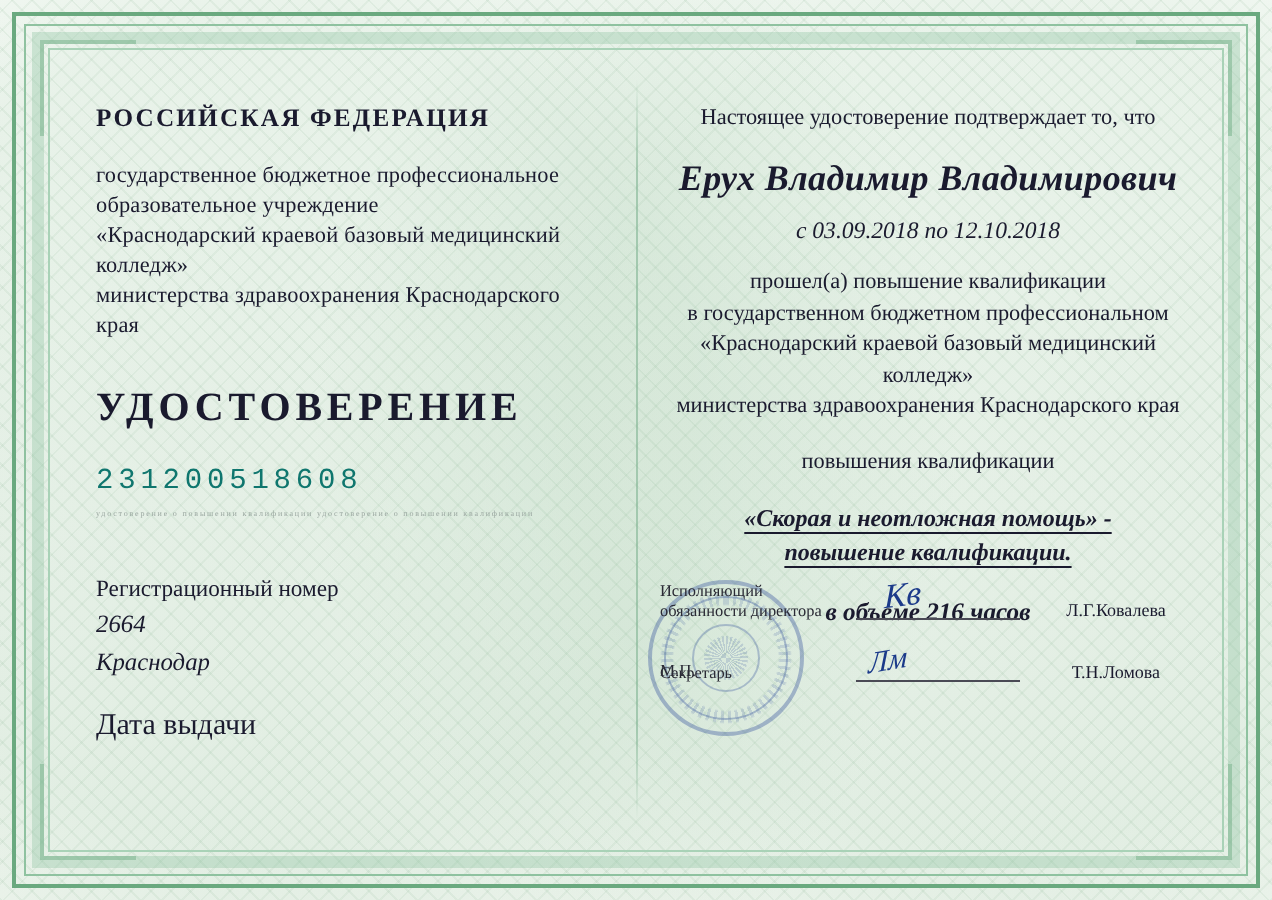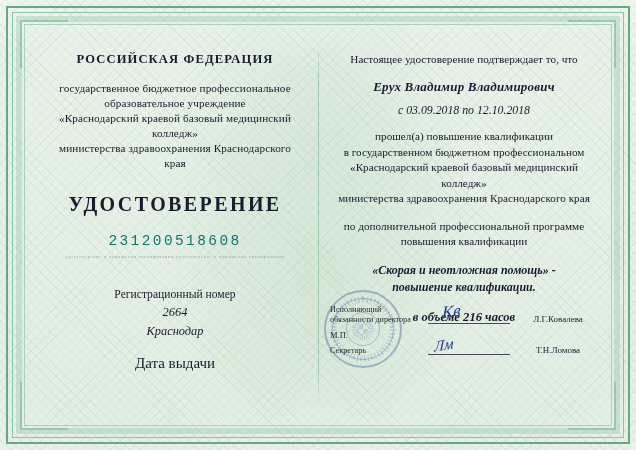--- a/index.html
+++ b/index.html
@@ -75,21 +75,21 @@
   .content {
     position: absolute;
     left: 30px; top: 30px; right: 30px; bottom: 30px;
     display: flex;
   }
 
   .col {
     position: relative;
     box-sizing: border-box;
   }
-  .col-left  { width: 50%; padding: 22px 16px 0 18px; text-align: center; }
+  .col-left  { width: 50%; padding: 22px 16px 0 18px; }
   .col-right { width: 50%; padding: 22px 14px 0 18px; text-align: center; }
 
   .divider {
     position: absolute;
     left: 50%;
     top: 10px;
     bottom: 10px;
     width: 1px;
     background: linear-gradient(to bottom, rgba(140,190,155,0), rgba(120,175,140,0.55) 12%, rgba(120,175,140,0.55) 88%, rgba(140,190,155,0));
   }
@@ -136,48 +136,49 @@
 
   .regnum-label { margin-top: 29px; font-size: 11.6px; }
   .val { font-style: italic; font-size: 12.4px; margin-top: 4px; }
   .city-label { margin-top: 16px; font-size: 11.6px; }
   .date-label { margin-top: 16px; font-size: 15px; }
 
   .r-head { font-size: 11.2px; line-height: 15px; }
   .name {
     font-weight: 700;
     font-style: italic;
-    font-size: 13px;
+    font-size: 18px;
     margin-top: 12px;
     letter-spacing: .2px;
   }
   .period { font-style: italic; font-size: 11.8px; margin-top: 8px; }
   .r-body { font-size: 11.2px; line-height: 15.5px; margin-top: 11px; }
   .r-prog { font-size: 11.2px; line-height: 15.5px; margin-top: 12px; }
   .course {
     font-weight: 700;
     font-style: italic;
     font-size: 12px;
     line-height: 17px;
     margin-top: 12px;
+    text-decoration: underline;
     text-underline-offset: 3px;
   }
   .volume {
     font-weight: 700;
     font-style: italic;
     font-size: 12.6px;
     margin-top: 14px;
   }
 
   
   .sig-block {
     position: absolute;
     left: 12px;
     right: 6px;
-    bottom: 52px;
+    bottom: 66px;
     font-size: 8.2px;
     text-align: left;
   }
   .sig-row {
     display: flex;
     align-items: flex-end;
     margin-bottom: 13px;
     height: 18px;
   }
   .sig-role {
@@ -317,21 +318,20 @@
       <div class="period">с 03.09.2018 по 12.10.2018</div>
 
       <div class="r-body">
         <div>прошел(а) повышение квалификации</div>
         <div>в государственном бюджетном профессиональном</div>
         <div>«Краснодарский краевой базовый медицинский колледж»</div>
         <div>министерства здравоохранения Краснодарского края</div>
       </div>
 
       <div class="r-prog">
-        <div>по дополнительной профессиональной программе</div>
         <div>повышения квалификации</div>
       </div>
 
       <div class="course">
         <div>«Скорая и неотложная помощь» -</div>
         <div>повышение квалификации.</div>
       </div>
 
       <div class="volume">в объеме 216 часов</div>
 

